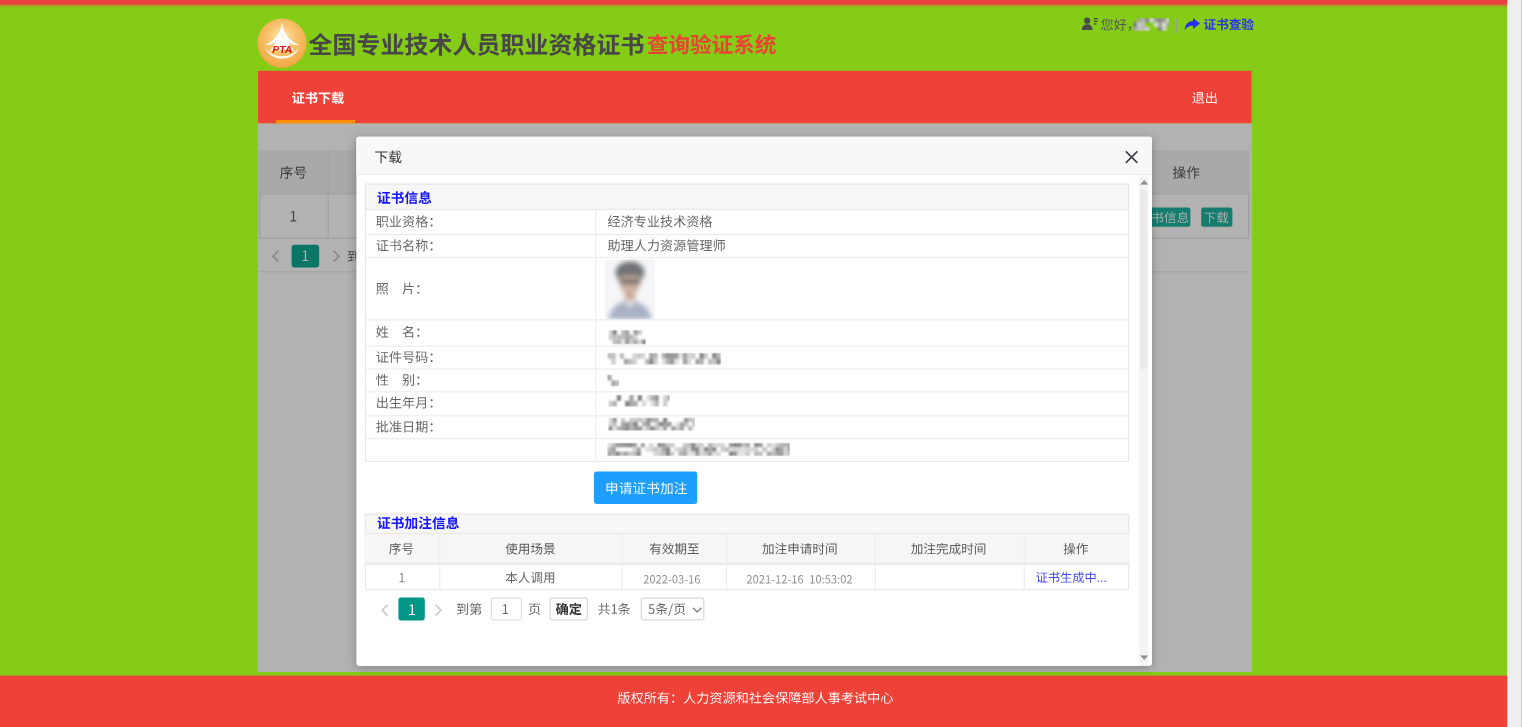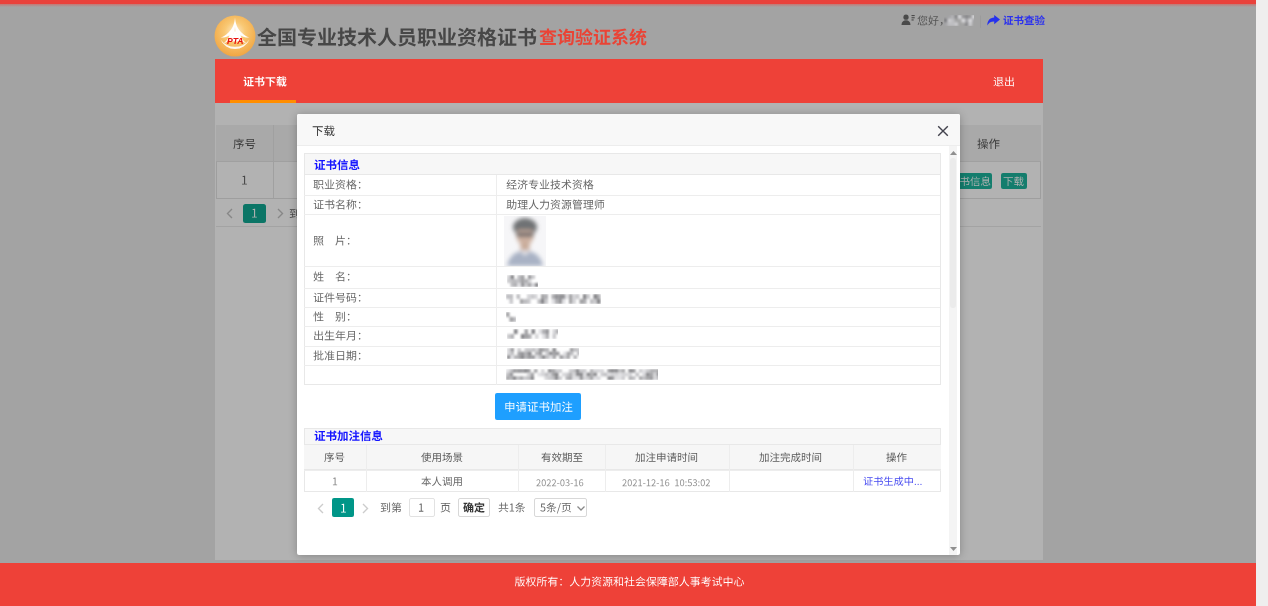--- a/index.html
+++ b/index.html
@@ -124,21 +124,21 @@
       <path id="r4f1a" d="M157 -58C195 -44 251 -40 781 5C804 -25 824 -54 838 -79L905 -38C861 37 766 145 676 225L613 191C652 155 692 113 728 71L273 36C344 102 415 182 477 264H918V337H89V264H375C310 175 234 96 207 72C176 43 153 24 131 19C140 -1 153 -41 157 -58ZM504 840C414 706 238 579 42 496C60 482 86 450 97 431C155 458 211 488 264 521V460H741V530H277C363 586 440 649 503 718C563 656 647 588 741 530C795 496 853 466 910 443C922 463 947 494 963 509C801 565 638 674 546 769L576 809Z"></path>
       <path id="r4fdd" d="M452 726H824V542H452ZM380 793V474H598V350H306V281H554C486 175 380 74 277 23C294 9 317 -18 329 -36C427 21 528 121 598 232V-80H673V235C740 125 836 20 928 -38C941 -19 964 7 981 22C884 74 782 175 718 281H954V350H673V474H899V793ZM277 837C219 686 123 537 23 441C36 424 58 384 65 367C102 404 138 448 173 496V-77H245V607C284 673 319 744 347 815Z"></path>
       <path id="r969c" d="M495 320H805V253H495ZM495 433H805V368H495ZM425 485V201H619V130H354V66H619V-79H693V66H957V130H693V201H877V485ZM589 825C597 805 606 781 614 759H396V698H545L486 682C497 658 509 626 516 603H353V542H952V603H782L821 678L748 695C740 669 724 632 710 603H547L585 615C578 636 562 672 549 698H914V759H689C680 784 667 818 655 844ZM70 800V-77H138V732H278C255 665 224 577 192 505C270 426 289 357 290 302C290 271 284 244 268 233C259 226 247 224 234 223C217 222 195 222 172 225C183 205 190 177 191 158C214 157 241 157 262 159C283 162 301 167 316 178C345 199 357 241 357 295C357 358 339 431 261 514C297 593 336 691 367 773L318 803L307 800Z"></path>
       <path id="r90e8" d="M141 628C168 574 195 502 204 455L272 475C263 521 236 591 206 645ZM627 787V-78H694V718H855C828 639 789 533 751 448C841 358 866 284 866 222C867 187 860 155 840 143C829 136 814 133 799 132C779 132 751 132 722 135C734 114 741 83 742 64C771 62 803 62 828 65C852 68 874 74 890 85C923 108 936 156 936 215C936 284 914 363 824 457C867 550 913 664 948 757L897 790L885 787ZM247 826C262 794 278 755 289 722H80V654H552V722H366C355 756 334 806 314 844ZM433 648C417 591 387 508 360 452H51V383H575V452H433C458 504 485 572 508 631ZM109 291V-73H180V-26H454V-66H529V291ZM180 42V223H454V42Z"></path>
       <path id="r4e8b" d="M134 131V72H459V4C459 -14 453 -19 434 -20C417 -21 356 -22 296 -20C306 -37 319 -65 323 -83C407 -83 459 -82 490 -71C521 -60 535 -42 535 4V72H775V28H851V206H955V266H851V391H535V462H835V639H535V698H935V760H535V840H459V760H67V698H459V639H172V462H459V391H143V336H459V266H48V206H459V131ZM244 586H459V515H244ZM535 586H759V515H535ZM535 336H775V266H535ZM535 206H775V131H535Z"></path>
       <path id="r8003" d="M836 794C764 703 675 619 575 544H490V658H708V722H490V840H416V722H159V658H416V544H70V478H482C345 388 194 313 40 259C52 242 68 209 75 192C165 227 254 268 341 315C318 260 290 199 266 155H712C697 63 681 18 659 3C648 -5 635 -6 610 -6C583 -6 502 -5 428 2C442 -18 452 -47 453 -68C527 -73 597 -73 631 -72C672 -70 695 -66 718 -46C750 -18 772 46 792 183C795 194 797 217 797 217H375L419 317H845V378H449C500 409 550 443 597 478H939V544H681C760 610 832 682 894 759Z"></path>
       <path id="r8bd5" d="M120 775C171 731 235 667 265 626L317 678C287 718 222 778 170 821ZM777 796C819 752 865 691 885 651L940 688C918 727 871 785 829 828ZM50 526V454H189V94C189 51 159 22 141 11C154 -4 172 -36 179 -54C194 -36 221 -18 392 97C385 112 376 141 371 161L260 89V526ZM671 835 677 632H346V560H680C698 183 745 -74 869 -77C907 -77 947 -35 967 134C953 140 921 160 907 175C901 77 889 21 871 21C809 24 770 251 754 560H959V632H751C749 697 747 765 747 835ZM360 61 381 -10C465 15 574 47 679 78L669 145L552 112V344H646V414H378V344H483V93Z"></path>
       <path id="r5fc3" d="M295 561V65C295 -34 327 -62 435 -62C458 -62 612 -62 637 -62C750 -62 773 -6 784 184C763 190 731 204 712 218C705 45 696 9 634 9C599 9 468 9 441 9C384 9 373 18 373 65V561ZM135 486C120 367 87 210 44 108L120 76C161 184 192 353 207 472ZM761 485C817 367 872 208 892 105L966 135C945 238 889 392 831 512ZM342 756C437 689 555 590 611 527L665 584C607 647 487 741 393 805Z"></path>
     </defs>
   </svg>
-<div style="position:absolute;left:0;top:0;width:1268px;height:606px;background:#a3a3a3;overflow:hidden">
+<div style="position:absolute;left:0;top:0;width:1268px;height:606px;background:#84cc16;overflow:hidden">
     <div style="position:absolute;left:1256px;top:0;width:12px;height:606px;background:#efeeee"></div>
     <div style="position:absolute;left:0;top:0;width:1256px;height:4px;background:#e9413b"></div>
     <div style="position:absolute;left:0;top:4px;width:1256px;height:3px;background:linear-gradient(rgba(233,65,59,.45),rgba(255,255,255,0))"></div>
     <div style="position:absolute;left:214px;top:15px;line-height:0"><svg width="42" height="42" viewBox="0 0 42 42">
 <defs>
           <radialGradient id="lg" cx="50%" cy="40%" r="62%">
             <stop offset="0%" stop-color="#fdeccf"></stop>
             <stop offset="40%" stop-color="#f9c873"></stop>
             <stop offset="100%" stop-color="#f0a440"></stop>
           </radialGradient>

